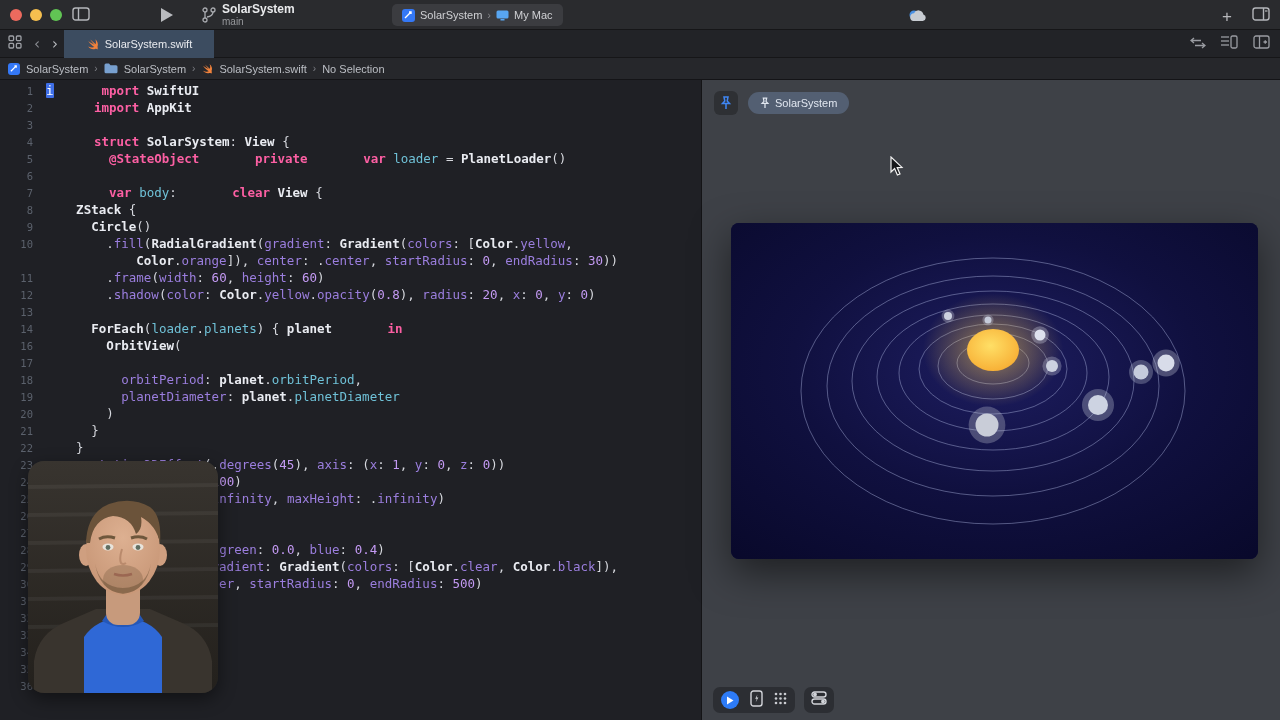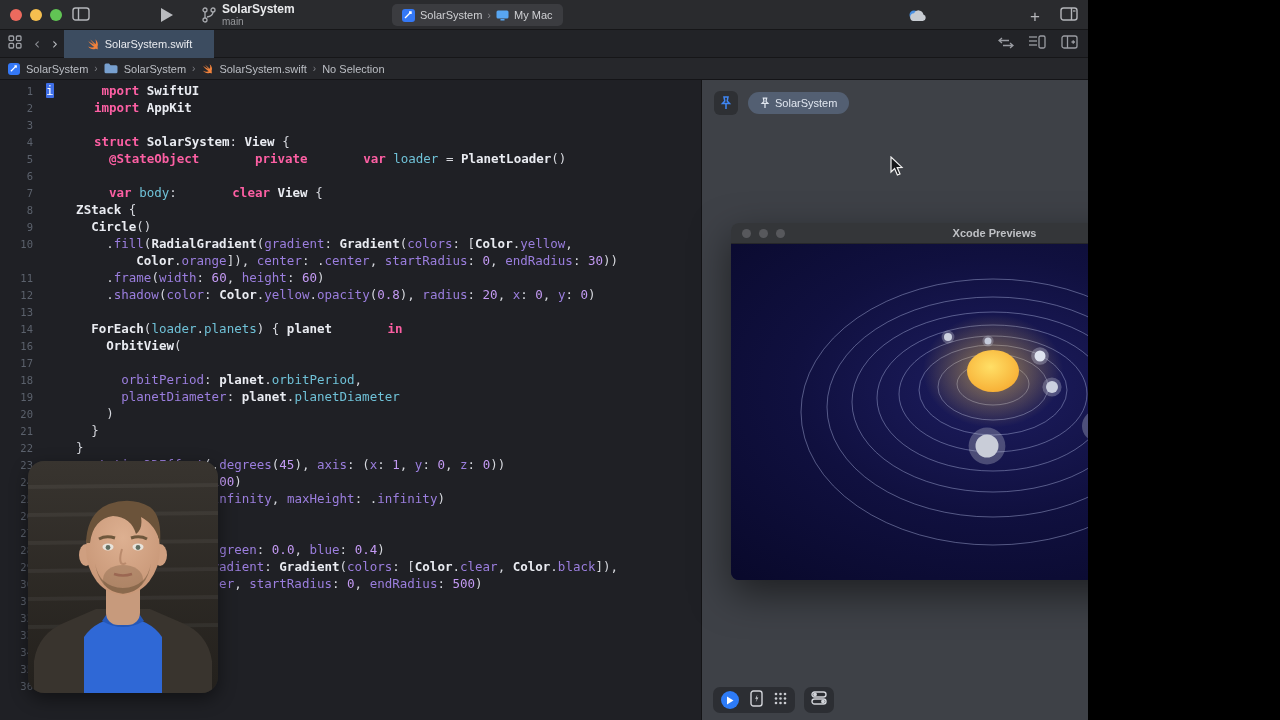--- a/index.html
+++ b/index.html
@@ -1,17 +1,17 @@
 <!DOCTYPE html>
 <html><head>
 <meta charset="utf-8">
 <style>
   * { margin:0; padding:0; box-sizing:border-box; }
   html,body { background:#000; }
-  .screen{ position:relative; width:1088px; height:720px; overflow:hidden;
+  .screen{ position:relative; width:1280px; height:720px; overflow:hidden;
            background:#ffffff; font-family:"Liberation Sans", sans-serif; }
 
   
   .titlebar{ position:absolute; left:0; top:0; width:100%; height:30px;
              background:#2a2b2e; border-bottom:1px solid #161618; }
   .traffic{ position:absolute; left:10px; top:9px; display:flex; gap:8px; }
   .tl{ width:12px; height:12px; border-radius:50%; }
   .tl.red{ background:#ec6a5e; } .tl.yel{ background:#f5bf4f; } .tl.grn{ background:#61c554; }
   .sidebar-btn{ position:absolute; left:72px; top:6px; }
   .run-btn{ position:absolute; left:160px; top:7px; }
@@ -441,28 +441,20 @@
       <span>SolarSystem</span>
     </div>
 
     <span class="mouse-cursor">
       <svg width="14" height="20" viewBox="0 0 14 20">
           <path d="M1,1 L1,16 L4.6,12.6 L7.4,19 L10,17.9 L7.2,11.6 L12,11.4 Z" fill="#16171a" stroke="#f2f2f2" stroke-width="1.2"></path>
         </svg>
     </span>
 
     <div class="pv-window">
-      <div class="pv-title">
-        <div class="pv-dots">
-          <span class="pv-dot"></span>
-          <span class="pv-dot"></span>
-          <span class="pv-dot"></span>
-        </div>
-        <span>Xcode Previews</span>
-      </div>
       <div class="pv-content">
         <svg id="solar-svg" width="527" height="336" viewBox="0 0 527 336">
           <defs>
             <radialGradient id="spaceGrad" cx="0.5" cy="0.42" r="0.85">
               <stop offset="0" stop-color="#1d1d60"></stop>
                 <stop offset="0.45" stop-color="#10103f"></stop>
                 <stop offset="1" stop-color="#070726"></stop>
             </radialGradient>
             <radialGradient id="sunGrad" cx="0.45" cy="0.4" r="0.8">
               <stop offset="0" stop-color="#ffdf66"></stop>

